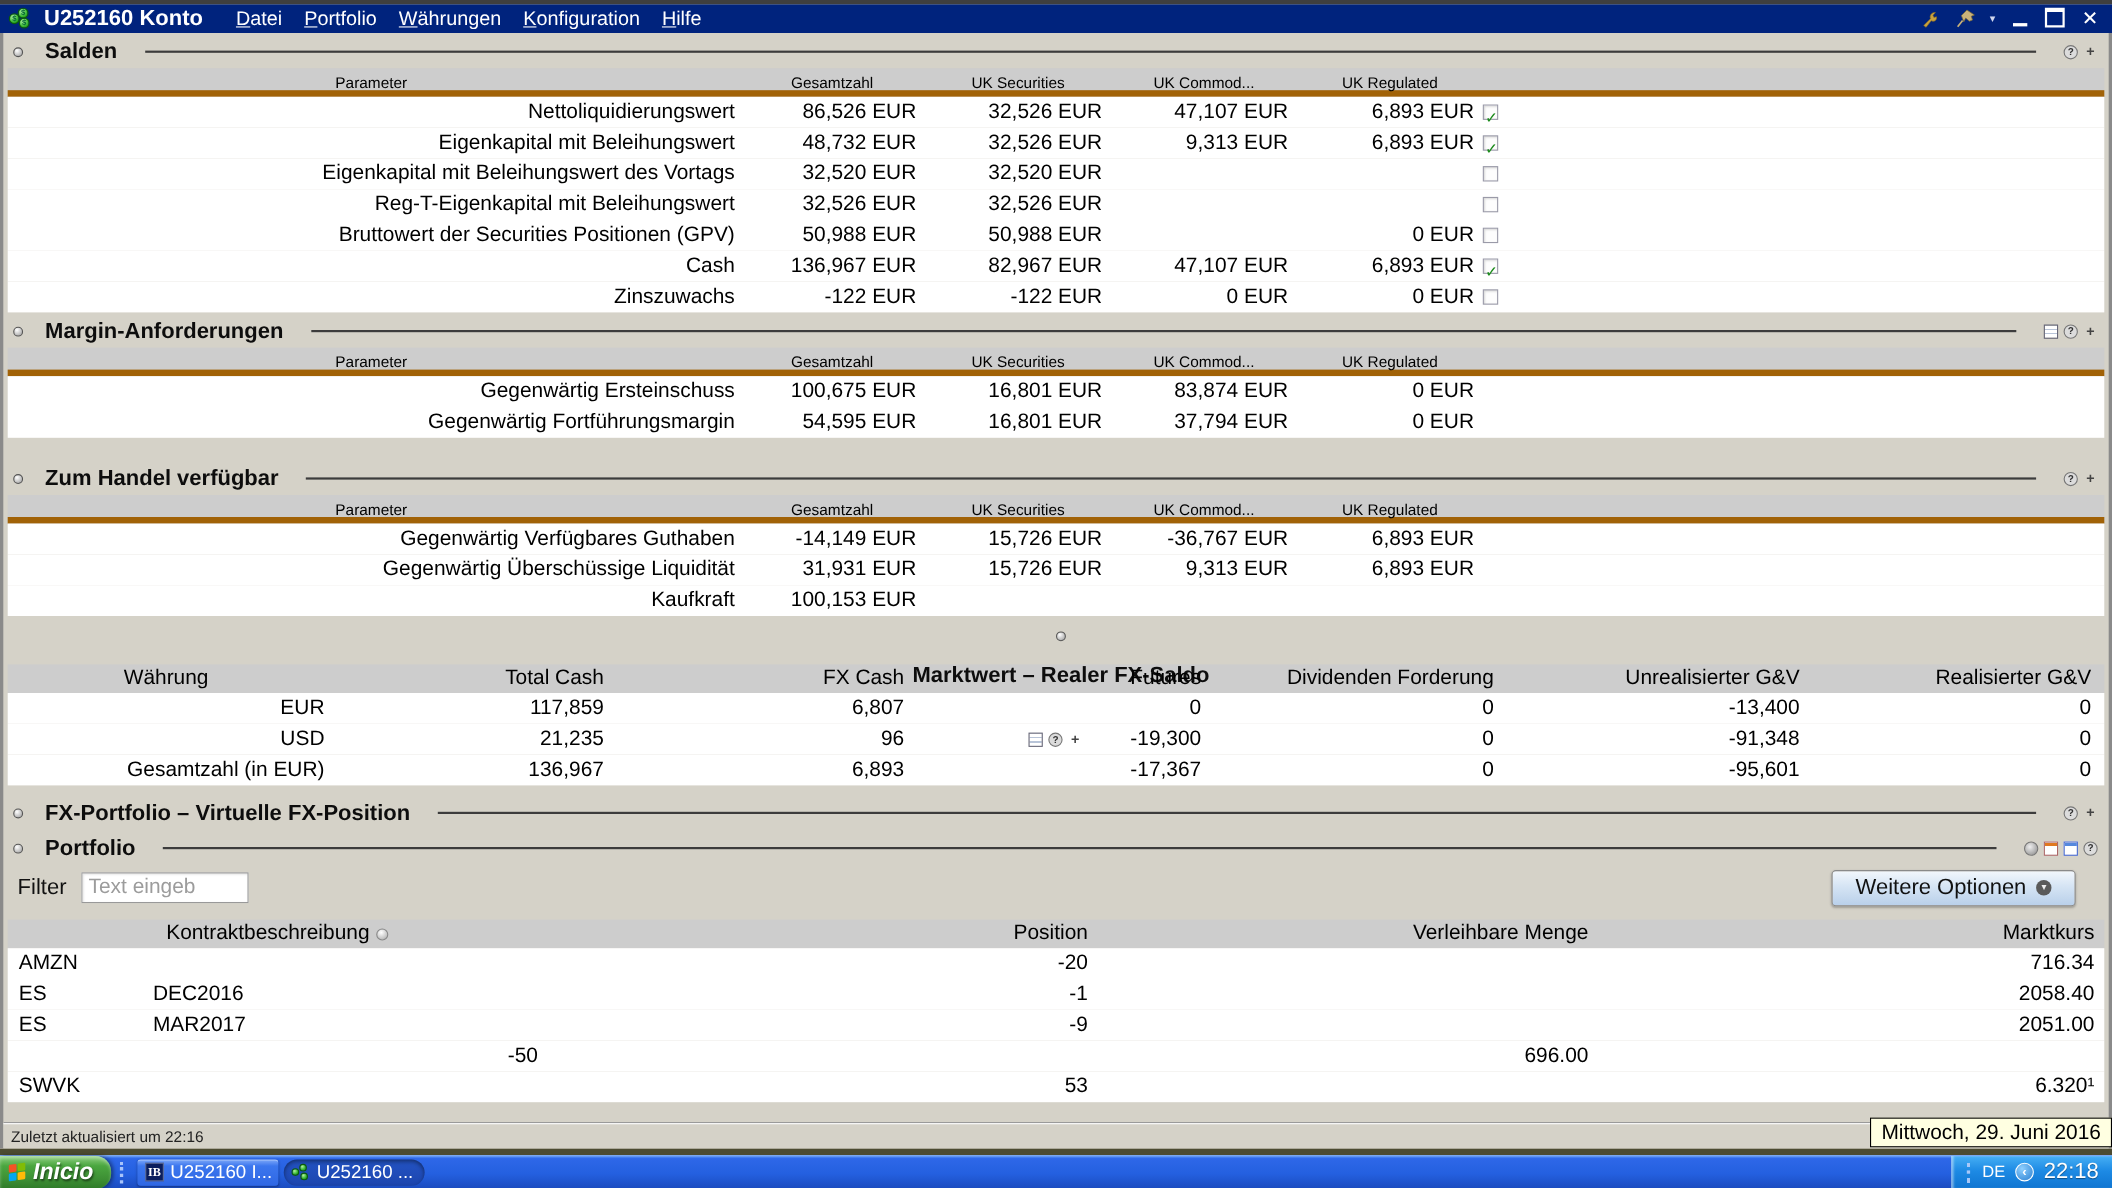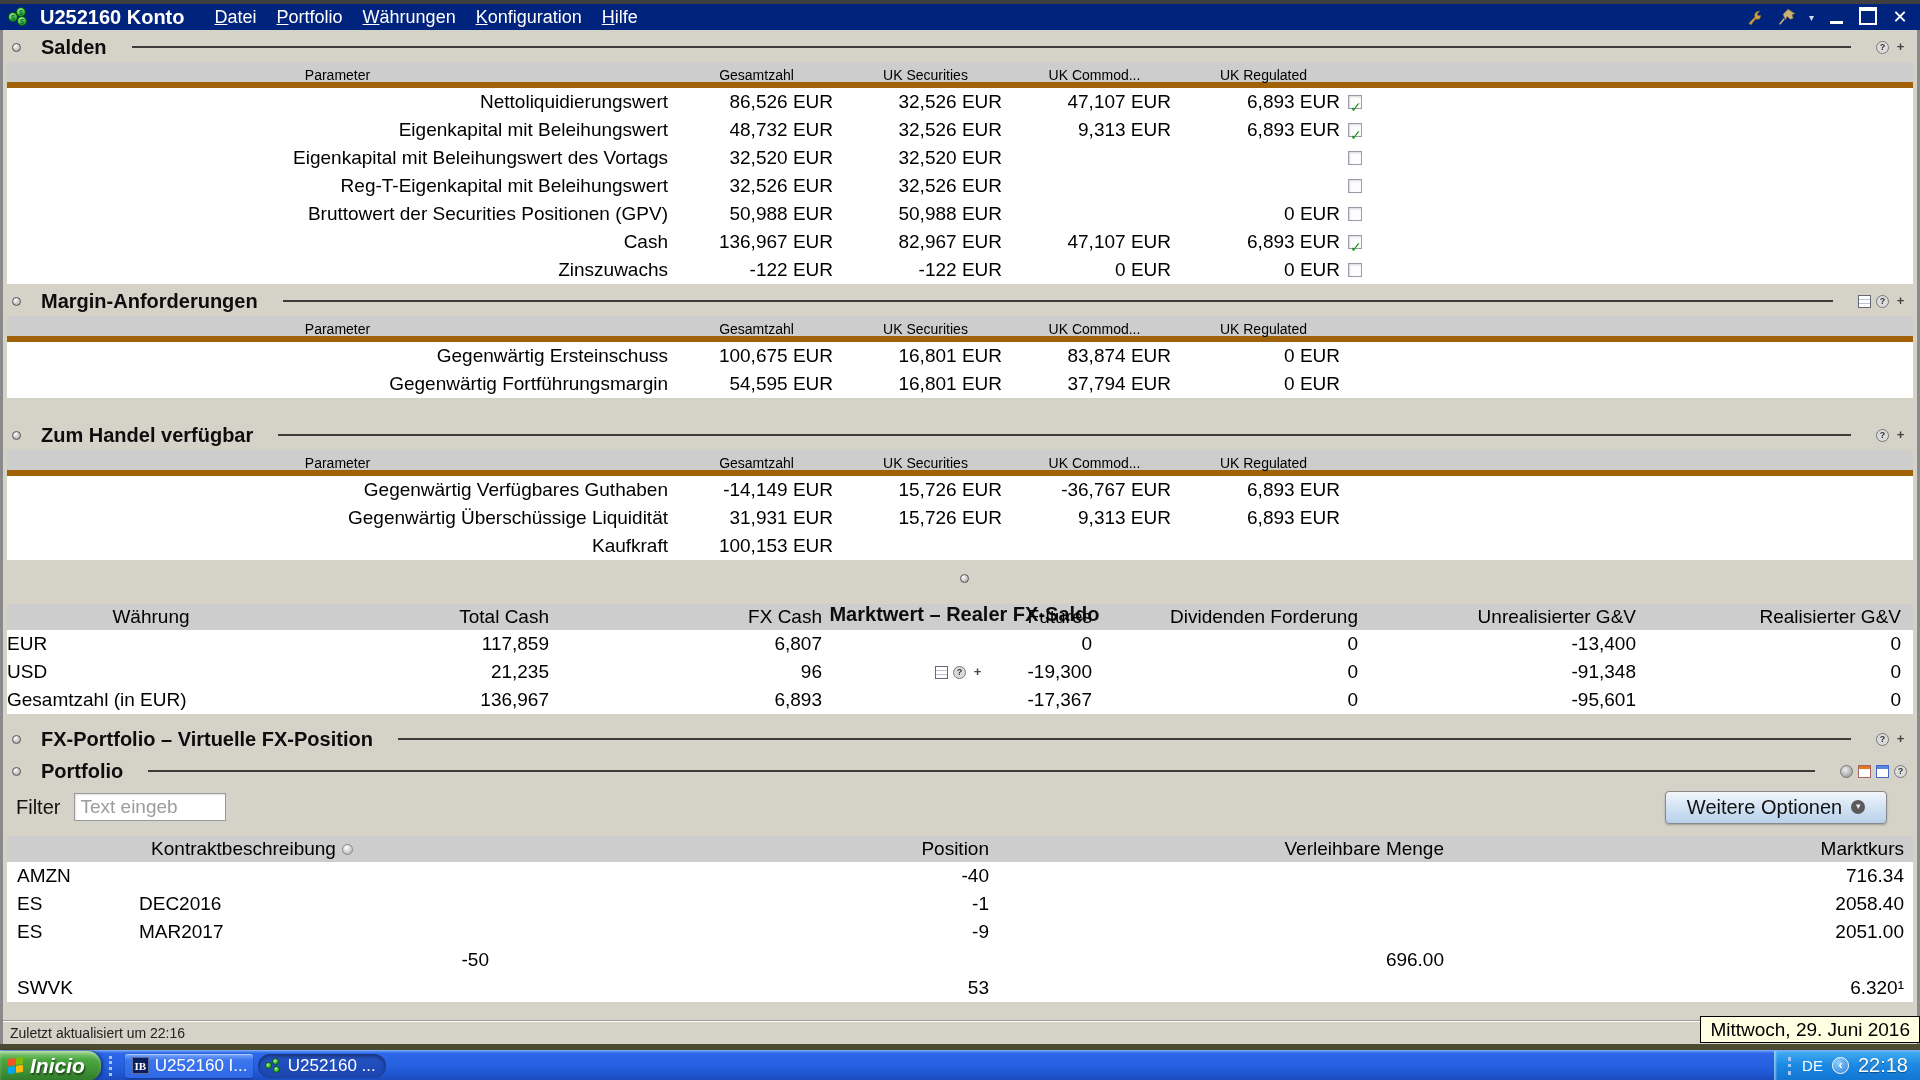--- a/index.html
+++ b/index.html
@@ -70,21 +70,21 @@
   .c-cb { display:flex; align-items:center; justify-content:flex-start; }
   .cb { width:14px; height:14px; border:1px solid #9a9aa8; background:#fdfdfd; position:relative;
     box-shadow:inset 1px 1px 2px rgba(0,0,0,0.15); }
   .cb.checked::after { content:"✓"; position:absolute; left:1px; top:-3px; color:#1e8c1e; font-size:14px; font-weight:bold; }
 
   
   .mkt-head,.mkt-row { display:grid; width:1906px;
     grid-template-columns:288px 262px 273px 270px 266px 278px 265px 1fr; }
   .mkt-head { background:#cdcdcd; height:26px; line-height:26px; font-size:19px; }
   .mkt-row { background:#fff; height:28px; line-height:28px; font-size:19px; }
-  .c-cur { text-align:left; white-space:nowrap; }
+  .c-cur { text-align:right; white-space:nowrap; }
   .mkt-head .c-cur { text-align:center; padding-left:0; }
 
   
   .filter-row { display:flex; align-items:center; height:42px; padding-left:9px; }
   .filter-label { font-size:20px; color:#111; }
   .filter-input { width:152px; height:28px; margin-left:14px; border:1px solid #999;
     background:#fff; font-size:19px; padding:0 5px; font-family:inherit; color:#222;
     box-shadow:inset 1px 1px 2px rgba(0,0,0,0.12); }
   .filter-input::placeholder { color:#9c9c9c; }
   .more-btn { margin-left:auto; margin-right:30px; height:33px; min-width:222px; padding:0 10px;
@@ -461,21 +461,21 @@
     <div class="c-num">Position</div>
     <div class="c-num">Verleihbare Menge</div>
     <div class="c-num">Marktkurs</div>
     <div></div>
   </div>
   <div class="pf-row">
     <div class="c-contract">
         <span class="sym">AMZN</span>
         <span class="mon"></span>
       </div>
-    <div class="c-num">-40</div>
+    <div class="c-num">-20</div>
     <div class="c-num"></div>
     <div class="c-num">716.34</div>
     <div></div>
   </div>
   <div class="pf-row">
     <div class="c-contract">
         <span class="sym">ES</span>
         <span class="mon">DEC2016</span>
       </div>
     <div class="c-num">-1</div>

